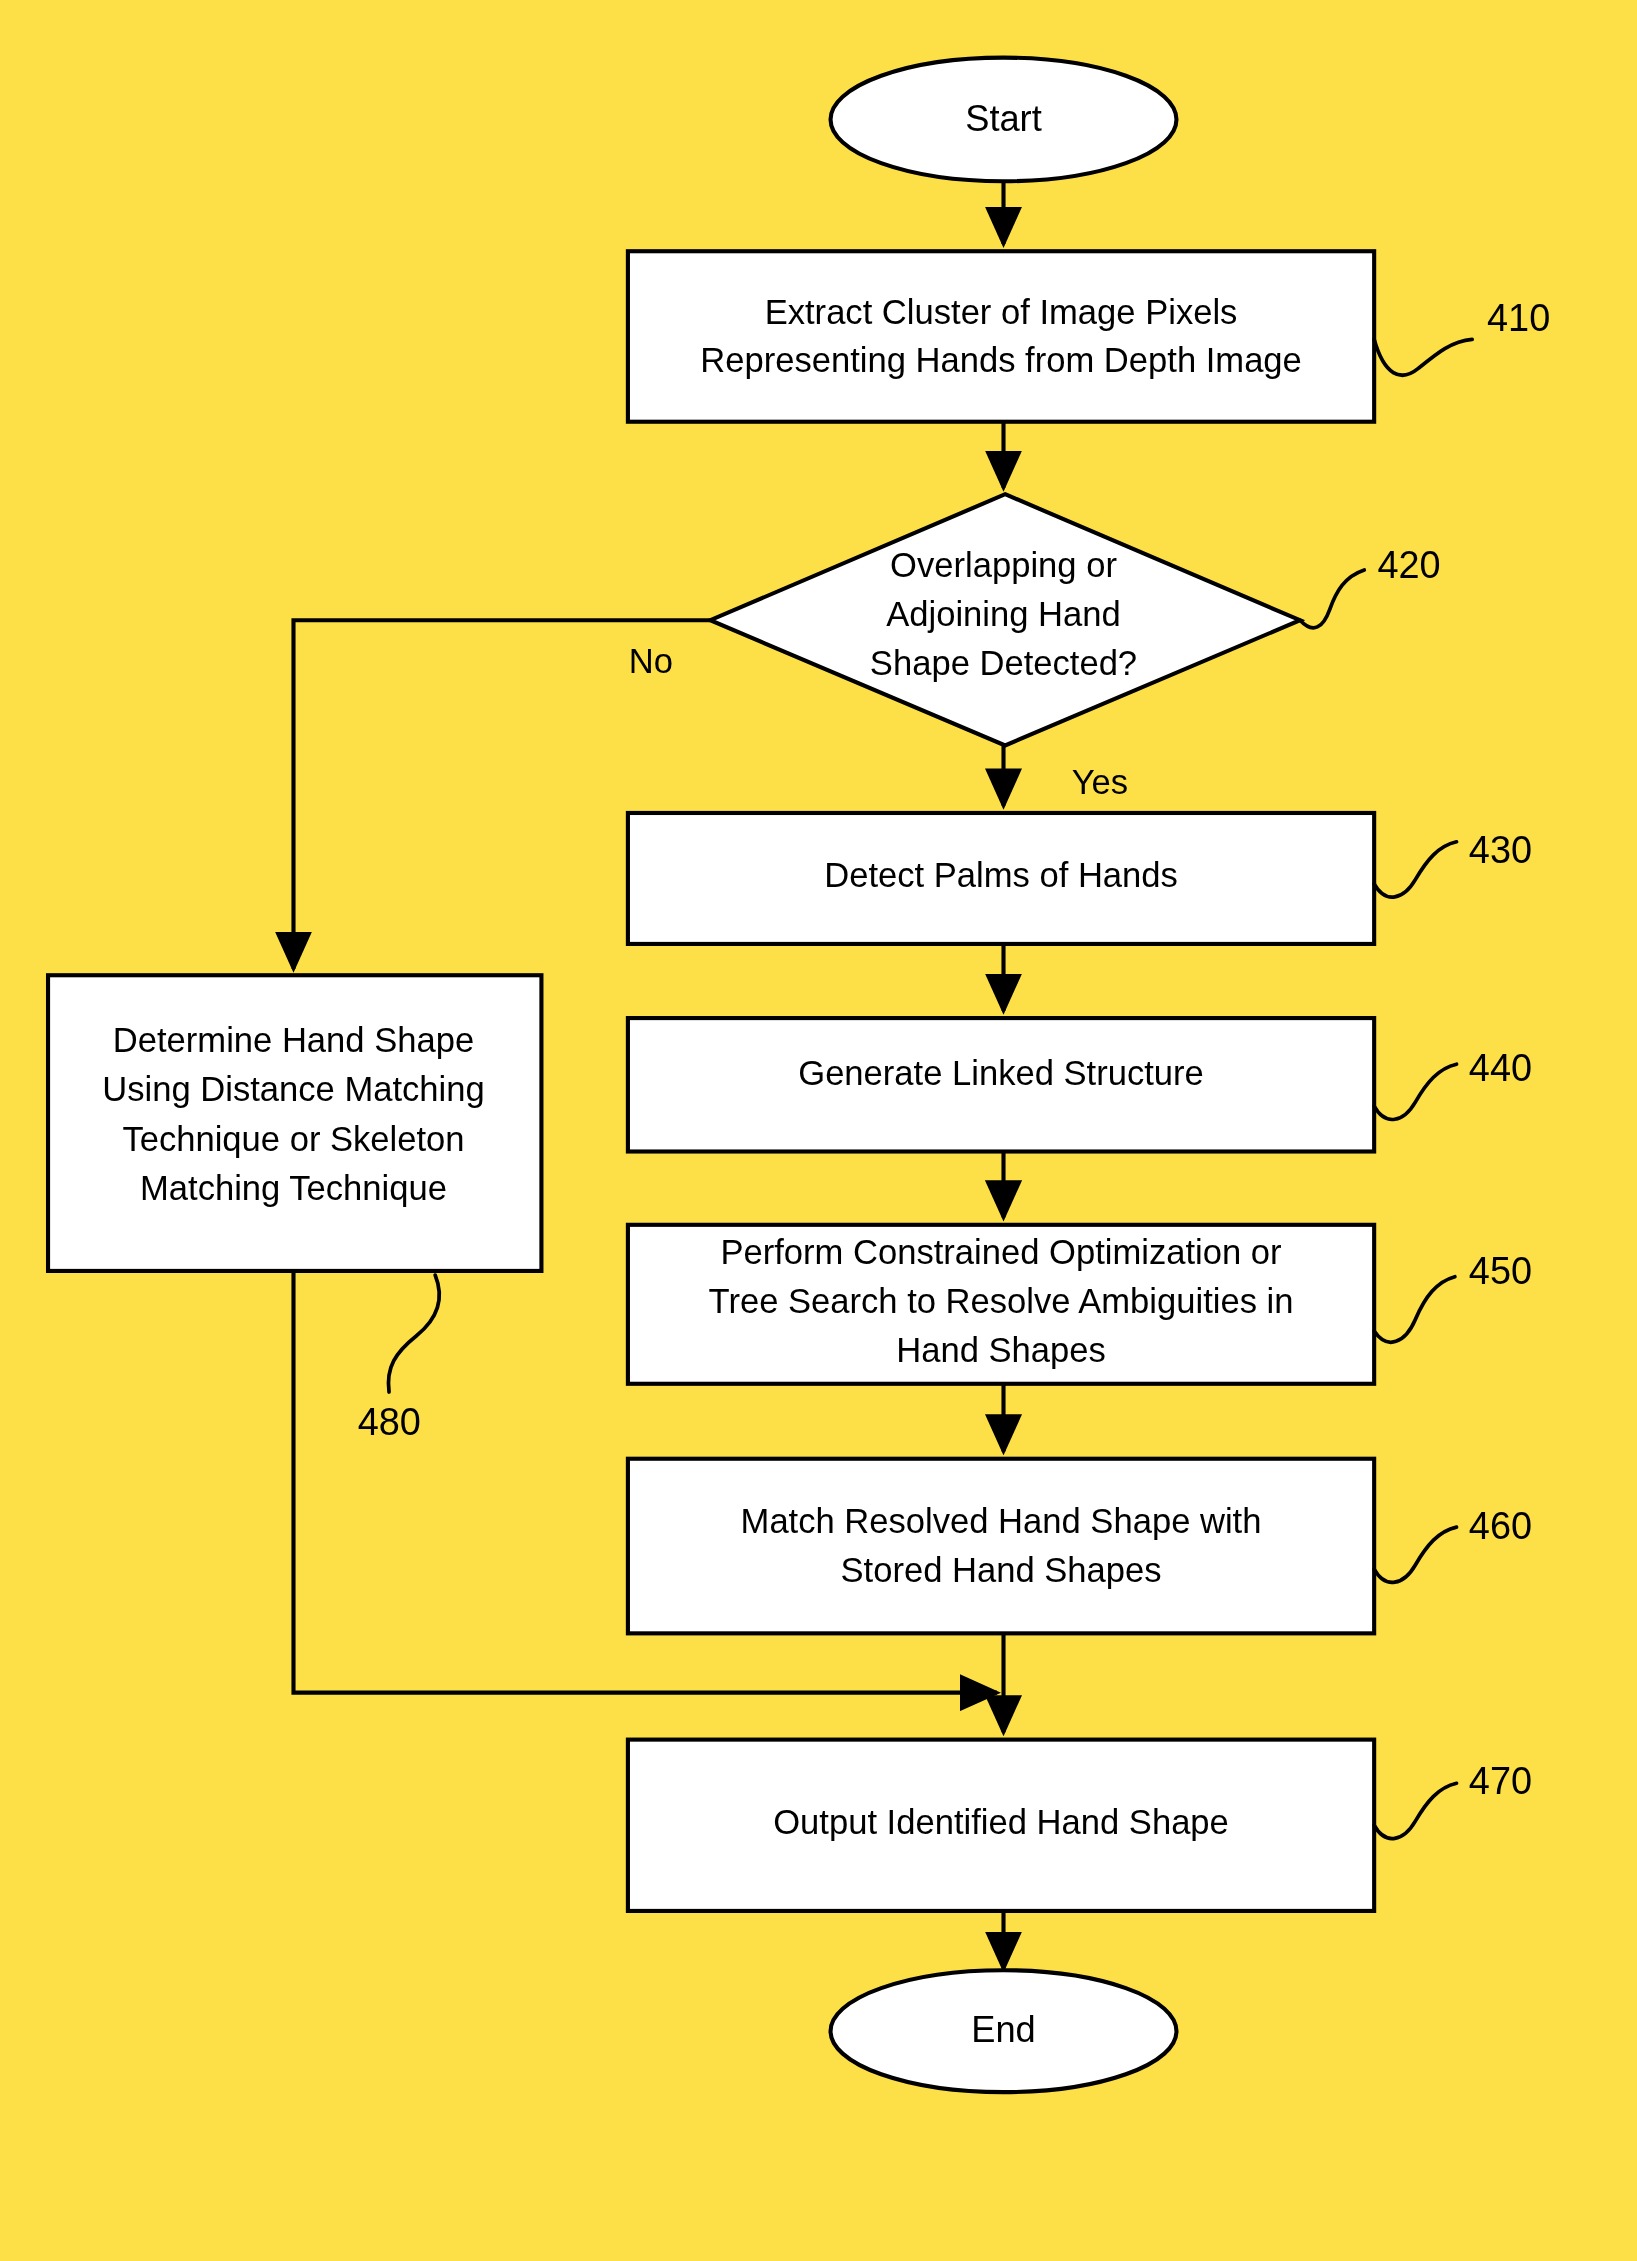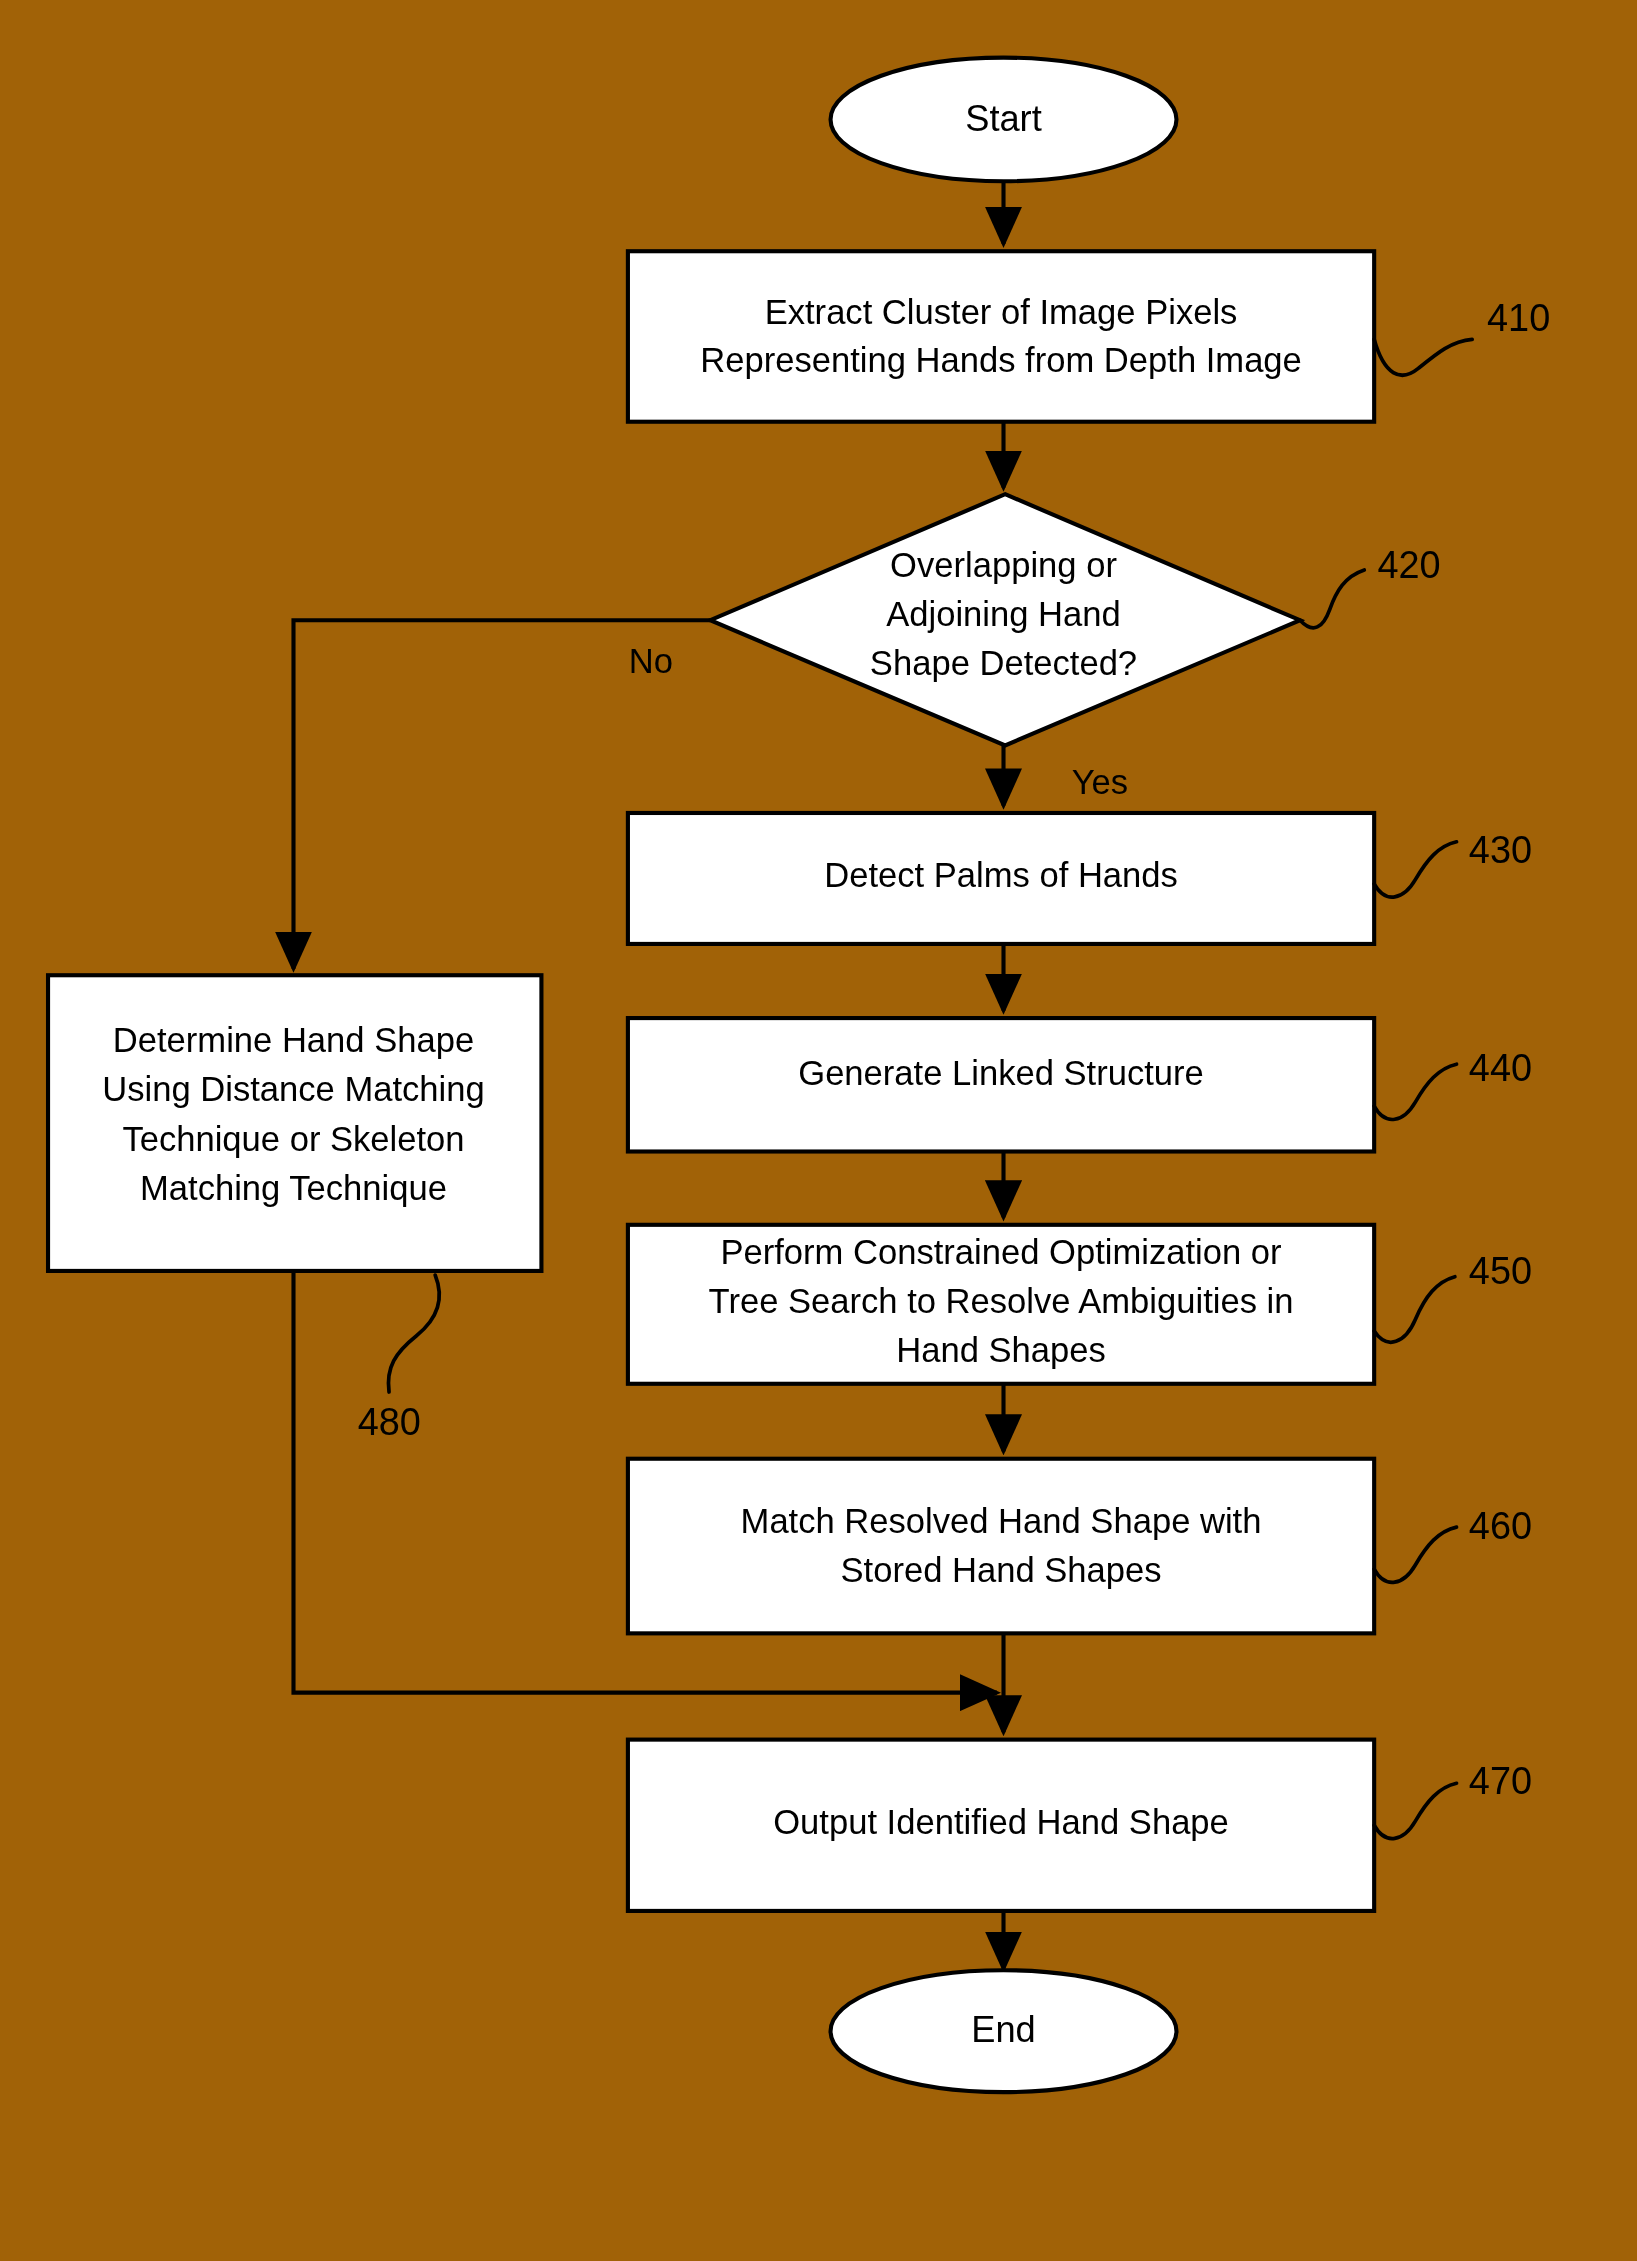--- a/index.html
+++ b/index.html
@@ -8,21 +8,21 @@
     padding: 0;
     background: #ffffff;
   }
   body {
     font-family: "Liberation Sans", sans-serif;
   }
   #diagram-root {
     position: relative;
     width: 1638px;
     height: 2261px;
-    background: #a16207;
+    background: #fde047;
     overflow: hidden;
   }
   svg#flowchart-canvas {
     position: absolute;
     top: 0;
     left: 0;
     width: 1638px;
     height: 2261px;
     display: block;
   }

